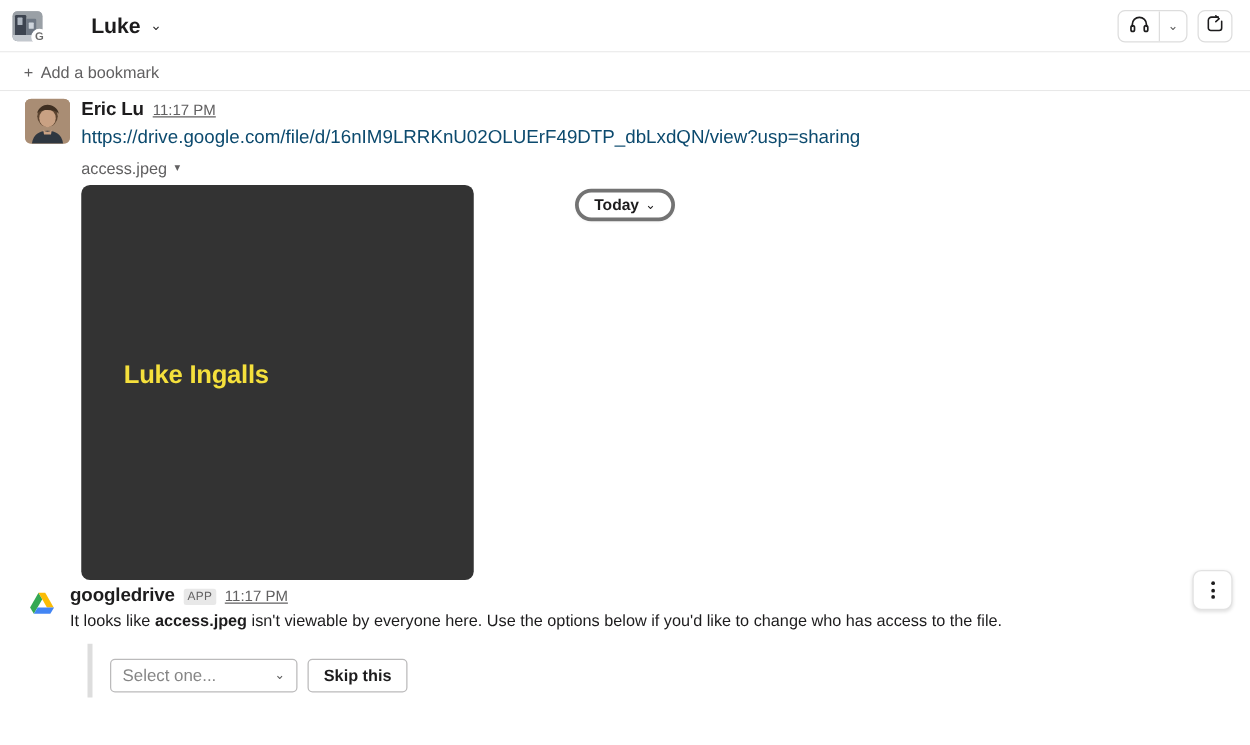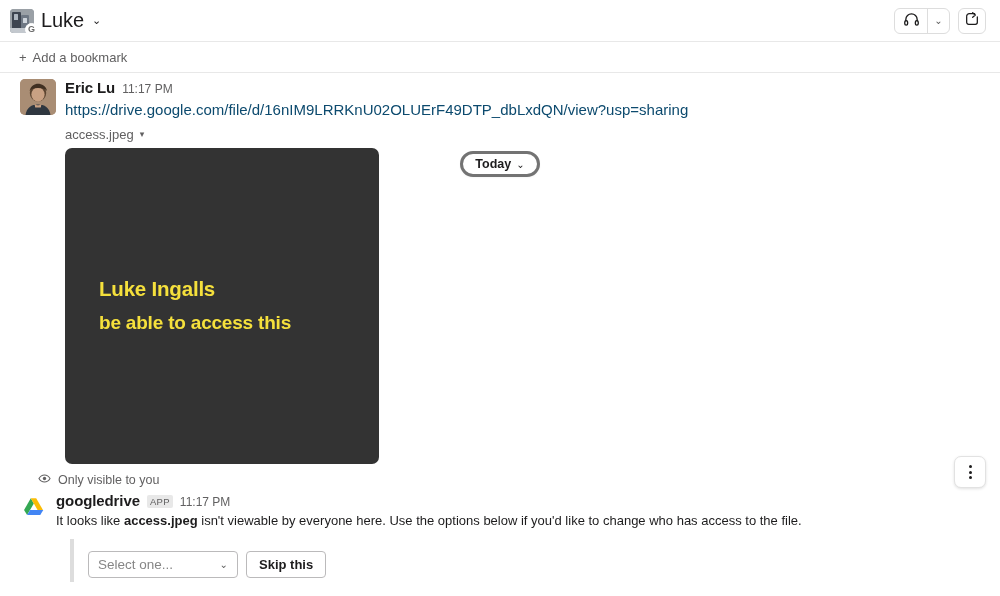--- a/index.html
+++ b/index.html
@@ -30,22 +30,22 @@
   .ch-avatar svg { display:block; }
   .ch-badge {
     position: absolute; right: -4px; bottom: -3px;
     width: 13px; height: 13px; border-radius: 50%;
     background: #fff; border: 1.5px solid #fff;
     display: flex; align-items: center; justify-content: center;
     font-size: 9px; font-weight: 700; color: #6b6b6b;
     line-height: 1;
   }
   .ch-title {
-    font-size: 20px; font-weight: 400; color: #1d1c1d;
-    letter-spacing: -0.1px; white-space: nowrap;
+    font-size: 17px; font-weight: 700; color: #1d1c1d;
+    letter-spacing: -0.1px; white-space: nowrap; margin-left: 32px;
   }
   .ch-chevron { font-size: 11px; color: #1d1c1d; margin-left: 1px; }
   .ch-right { display: flex; align-items: center; gap: 8px; }
   .huddle-group {
     display: flex; align-items: stretch;
     border: 1px solid #ddd; border-radius: 6px; height: 26px;
     overflow: hidden; background: #fff;
   }
   .huddle-btn {
     display: flex; align-items: center; justify-content: center;
@@ -97,21 +97,21 @@
     flex: none; margin-right: 9px; background: #b79b84;
   }
   .msg-body { flex: 1; min-width: 0; padding-top: 0px; }
   .msg-meta { display: flex; align-items: baseline; gap: 7px; line-height: 1.2; }
   .msg-author { font-size: 15px; font-weight: 700; color: #1d1c1d; letter-spacing: -0.1px; }
   .app-tag {
     font-size: 9.5px; font-weight: 400; color: #616061;
     background: #e8e8e8; border-radius: 2px; padding: 1px 3px;
     letter-spacing: 0.3px; position: relative; top: -1px;
   }
-  .msg-time { font-size: 12px; color: #616061; }
+  .msg-time { font-size: 12px; color: #616061; text-decoration: underline; }
   .msg-link {
     display: block; font-size: 15px; color: #0c4a6e; text-decoration: none;
     margin-top: 2px; word-break: break-all; line-height: 1.46;
   }
   .msg-text { font-size: 13px; color: #1d1c1d; line-height: 1.46; margin-top: 2px; }
   .msg-text b { font-weight: 700; }
 
   .file-name-row {
     display: flex; align-items: center; gap: 6px;
     margin-top: 6px; font-size: 13px; color: #616061; cursor: pointer;
@@ -257,34 +257,24 @@
         </div>
         <a class="msg-link" href="#">https://drive.google.com/file/d/16nIM9LRRKnU02OLUErF49DTP_dbLxdQN/view?usp=sharing</a>
 
         <div class="file-name-row">
           <span>access.jpeg</span>
           <span class="file-caret">▾</span>
         </div>
 
         <div class="img-preview">
           <div class="img-line l1">Luke Ingalls</div>
-          <div class="img-line l3">be able to access this</div>
-        </div>
-      </div>
-    </div>
-
-    <div class="ephemeral-note">
-      <span>
-        <svg width="13" height="13" viewBox="0 0 24 24" fill="none" stroke="#616061" stroke-width="2">
-          <path d="M1.8 12S5.5 5.5 12 5.5 22.2 12 22.2 12 18.5 18.5 12 18.5 1.8 12 1.8 12z"></path>
-          <circle cx="12" cy="12" r="3.1" fill="#616061" stroke="none"></circle>
-        </svg>
-      </span>
-      <span>Only visible to you</span>
-    </div>
+        </div>
+      </div>
+    </div>
+
 
     <div class="message" style="padding-top:2px;">
       <span class="gdrive-icon">
         <svg width="27" height="27" viewBox="0 0 48 48">
           <rect width="48" height="48" rx="4" fill="#ffffff"></rect>
           <path d="M19.2 7.5 7.2 28.3l5.4 9.2 12-20.8z" fill="#34a853"></path>
           <path d="M28.8 7.5h-9.6l12 20.8h9.6z" fill="#fbbc05"></path>
           <path d="M12.6 37.5h23.4l5.4-9.2H18z" fill="#4285f4"></path>
         </svg>
       </span>

